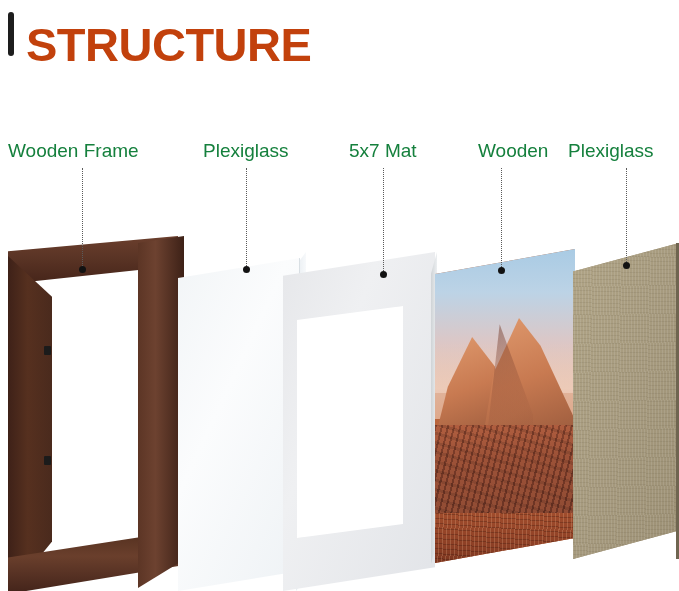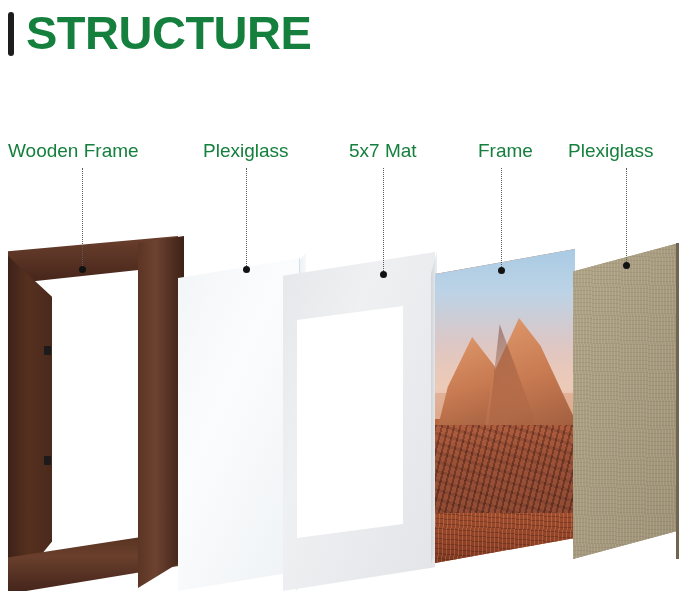--- a/index.html
+++ b/index.html
@@ -30,26 +30,26 @@
     left: 8px;
     top: 12px;
     width: 6px;
     height: 44px;
     background: #1d1d1d;
     border-radius: 3px;
   }
   #page-title {
     position: absolute;
     left: 26px;
-    top: 2px;
+    top: 14px;
     font-size: 47px;
     font-weight: bold;
     letter-spacing: -0.5px;
     line-height: 62px;
-    color: #15803d;
+    color: #c2410c;
     white-space: nowrap;
   }
 
   
   .label {
     position: absolute;
     font-size: 19px;
     line-height: 22px;
     color: #15803d;
     white-space: nowrap;
@@ -312,19 +312,19 @@
 <div id="callouts">
     <div class="label" style="left: 8px; top: 140px;">Wooden Frame</div>
     <div class="leader" style="left: 82px; top: 168px; height: 98px;"></div>
     <div class="leader-dot" style="left: 82px; top: 266px; background: rgb(18, 18, 18);"></div>
     <div class="label" style="left: 203px; top: 140px; text-align: right;">Plexiglass</div>
     <div class="leader" style="left: 246px; top: 168px; height: 98px;"></div>
     <div class="leader-dot" style="left: 246px; top: 266px; background: rgb(18, 18, 18);"></div>
     <div class="label" style="left: 349px; top: 140px;">5x7 Mat</div>
     <div class="leader" style="left: 383px; top: 168px; height: 103px;"></div>
     <div class="leader-dot" style="left: 383px; top: 271px; background: rgb(18, 18, 18);"></div>
-    <div class="label" style="left: 478px; top: 140px;">Frame</div>
+    <div class="label" style="left: 478px; top: 140px;">Wooden</div>
     <div class="leader" style="left: 501px; top: 168px; height: 99px;"></div>
     <div class="leader-dot" style="left: 501px; top: 267px; background: rgb(18, 18, 18);"></div>
     <div class="label" style="left: 568px; top: 140px;">Plexiglass</div>
     <div class="leader" style="left: 626px; top: 168px; height: 94px;"></div>
     <div class="leader-dot" style="left: 626px; top: 262px; background: rgb(18, 18, 18);"></div>
   </div>
 
 </body></html>

